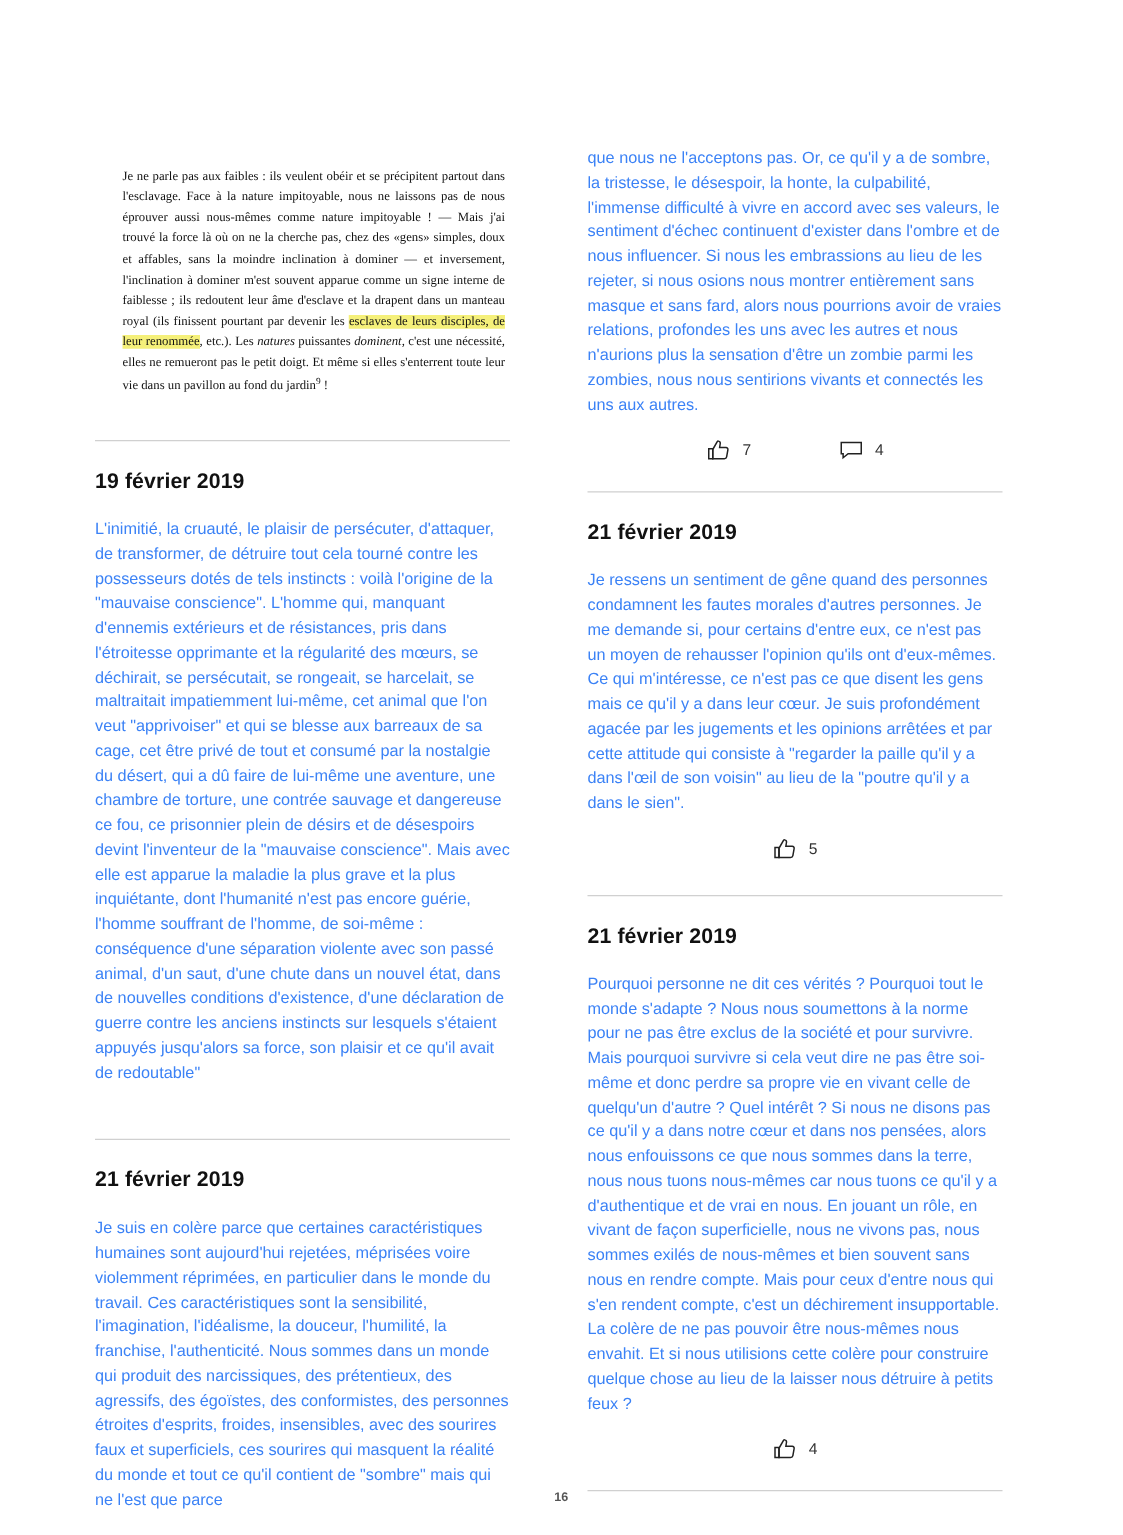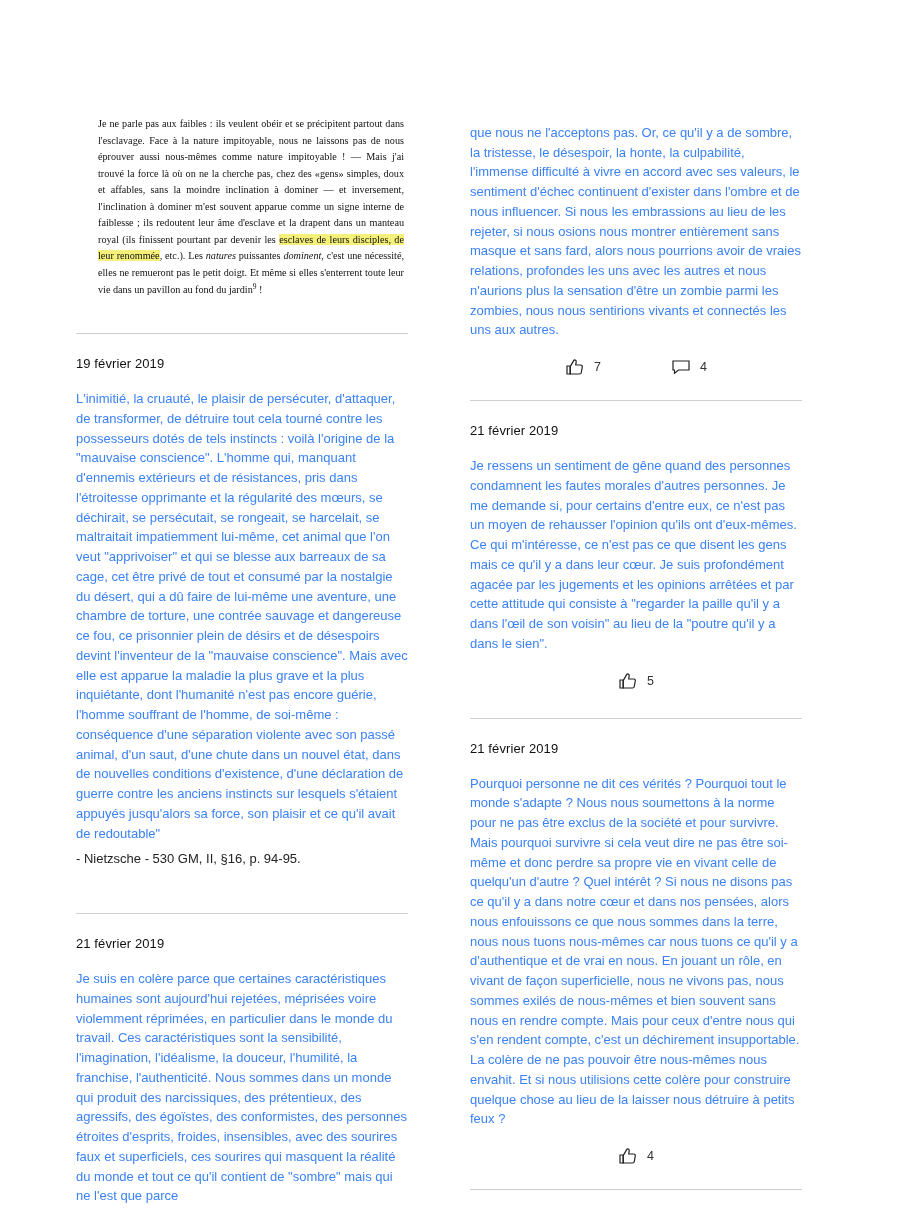--- a/index.html
+++ b/index.html
@@ -56,22 +56,22 @@
   
   .entry {
     padding-bottom: 4px;
   }
   .divider {
     border: 0;
     border-top: 1px solid #d0d0d0;
     margin: 0 0 22px 0;
   }
   .entry-date {
-    font-size: 13px;
-    font-weight: normal;
+    font-size: 17px;
+    font-weight: bold;
     color: #111;
     margin-bottom: 18px;
     letter-spacing: 0.1px;
   }
   .entry-body {
     font-size: 13px;
     line-height: 1.52;
     color: #3b82f6;
     white-space: pre-wrap;
     margin-bottom: 6px;
@@ -125,21 +125,20 @@
     <div class="col">
 
       <div class="quote-block">
         <span>Je ne parle pas aux faibles : ils veulent obéir et se précipitent partout dans l'esclavage. Face à la nature impitoyable, nous ne laissons pas de nous éprouver aussi nous-mêmes comme nature impitoyable ! — Mais j'ai trouvé la force là où on ne la cherche pas, chez des «gens» simples, doux et affables, sans la moindre inclination à dominer — et inversement, l'inclination à dominer m'est souvent apparue comme un signe interne de faiblesse ; ils redoutent leur âme d'esclave et la drapent dans un manteau royal (ils finissent pourtant par devenir les </span><span class="hl">esclaves de leurs disciples, de leur renommée</span><span>, etc.). Les </span><i>natures</i><span> puissantes </span><i>dominent</i><span>, c'est une nécessité, elles ne remueront pas le petit doigt. Et même si elles s'enterrent toute leur vie dans un pavillon au fond du jardin</span><sup>9</sup><span> !</span>
       </div>
 
       <div class="entry">
         <hr class="divider">
         <div class="entry-date">19 février 2019</div>
         <div class="entry-body">L'inimitié, la cruauté, le plaisir de persécuter, d'attaquer, de transformer, de détruire tout cela tourné contre les possesseurs dotés de tels instincts : voilà l'origine de la "mauvaise conscience". L'homme qui, manquant d'ennemis extérieurs et de résistances, pris dans l'étroitesse opprimante et la régularité des mœurs, se déchirait, se persécutait, se rongeait, se harcelait, se maltraitait impatiemment lui-même, cet animal que l'on veut "apprivoiser" et qui se blesse aux barreaux de sa cage, cet être privé de tout et consumé par la nostalgie du désert, qui a dû faire de lui-même une aventure, une chambre de torture, une contrée sauvage et dangereuse ce fou, ce prisonnier plein de désirs et de désespoirs devint l'inventeur de la "mauvaise conscience". Mais avec elle est apparue la maladie la plus grave et la plus inquiétante, dont l'humanité n'est pas encore guérie, l'homme souffrant de l'homme, de soi-même : conséquence d'une séparation violente avec son passé animal, d'un saut, d'une chute dans un nouvel état, dans de nouvelles conditions d'existence, d'une déclaration de guerre contre les anciens instincts sur lesquels s'étaient appuyés jusqu'alors sa force, son plaisir et ce qu'il avait de redoutable"</div>
-        <div class="entry-attrib">- Nietzsche - 530 GM, II, §16, p. 94-95.</div>
       </div>
 
       <div class="spacer-34"></div>
 
       <div class="entry">
         <hr class="divider">
         <div class="entry-date">21 février 2019</div>
         <div class="entry-body">Je suis en colère parce que certaines caractéristiques humaines sont aujourd'hui rejetées, méprisées voire violemment réprimées, en particulier dans le monde du travail. Ces caractéristiques sont la sensibilité, l'imagination, l'idéalisme, la douceur, l'humilité, la franchise, l'authenticité. Nous sommes dans un monde qui produit des narcissiques, des prétentieux, des agressifs, des égoïstes, des conformistes, des personnes étroites d'esprits, froides, insensibles, avec des sourires faux et superficiels, ces sourires qui masquent la réalité du monde et tout ce qu'il contient de "sombre" mais qui ne l'est que parce</div>
       </div>
 
@@ -201,14 +200,15 @@
             <span class="count">4</span>
           </div>
         </div>
         <hr class="divider">
       </div>
 
     </div>
 
   </div>
 
+  <div class="page-number">16</div>
 
 </div>
 
 </body></html>

